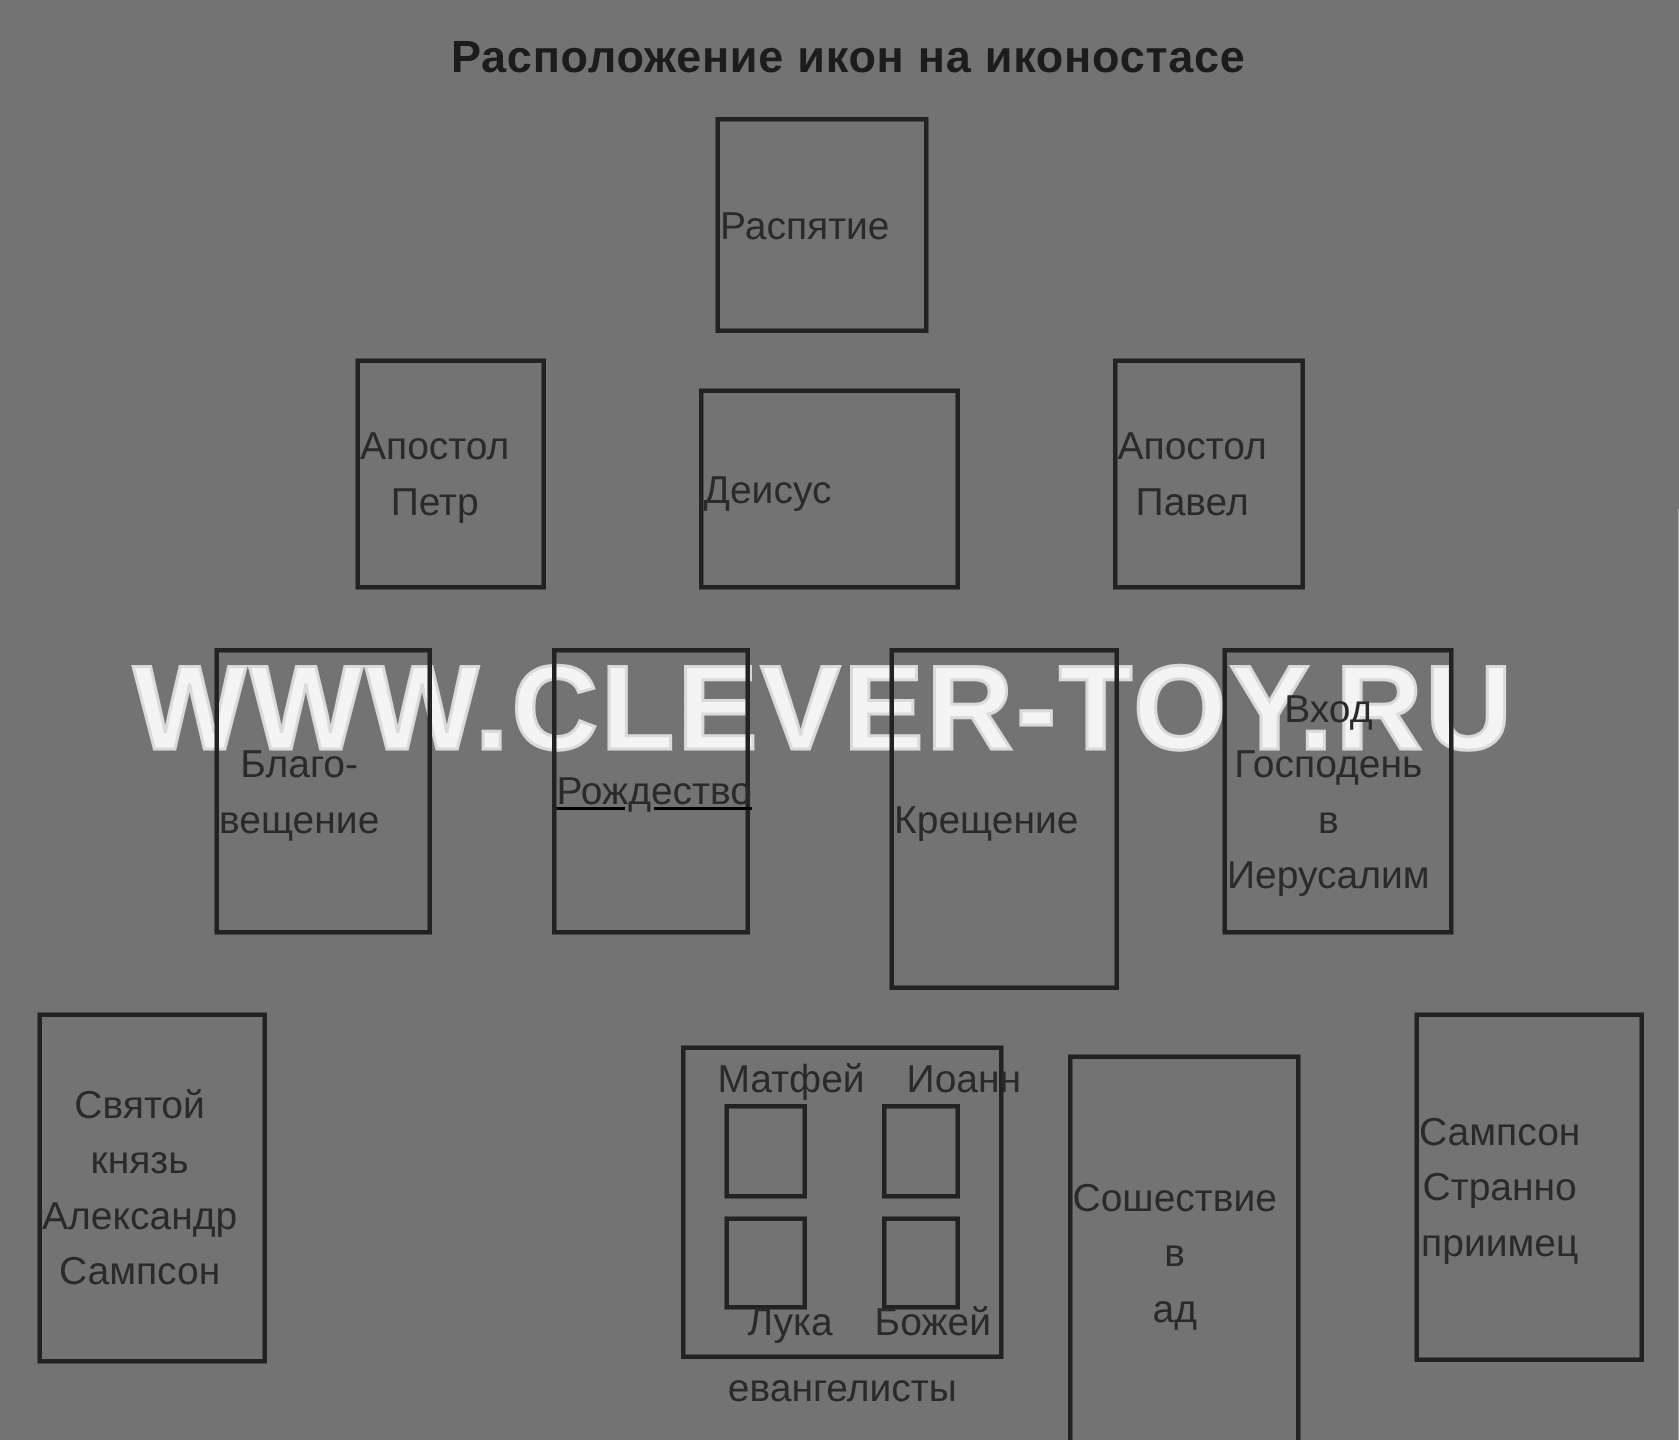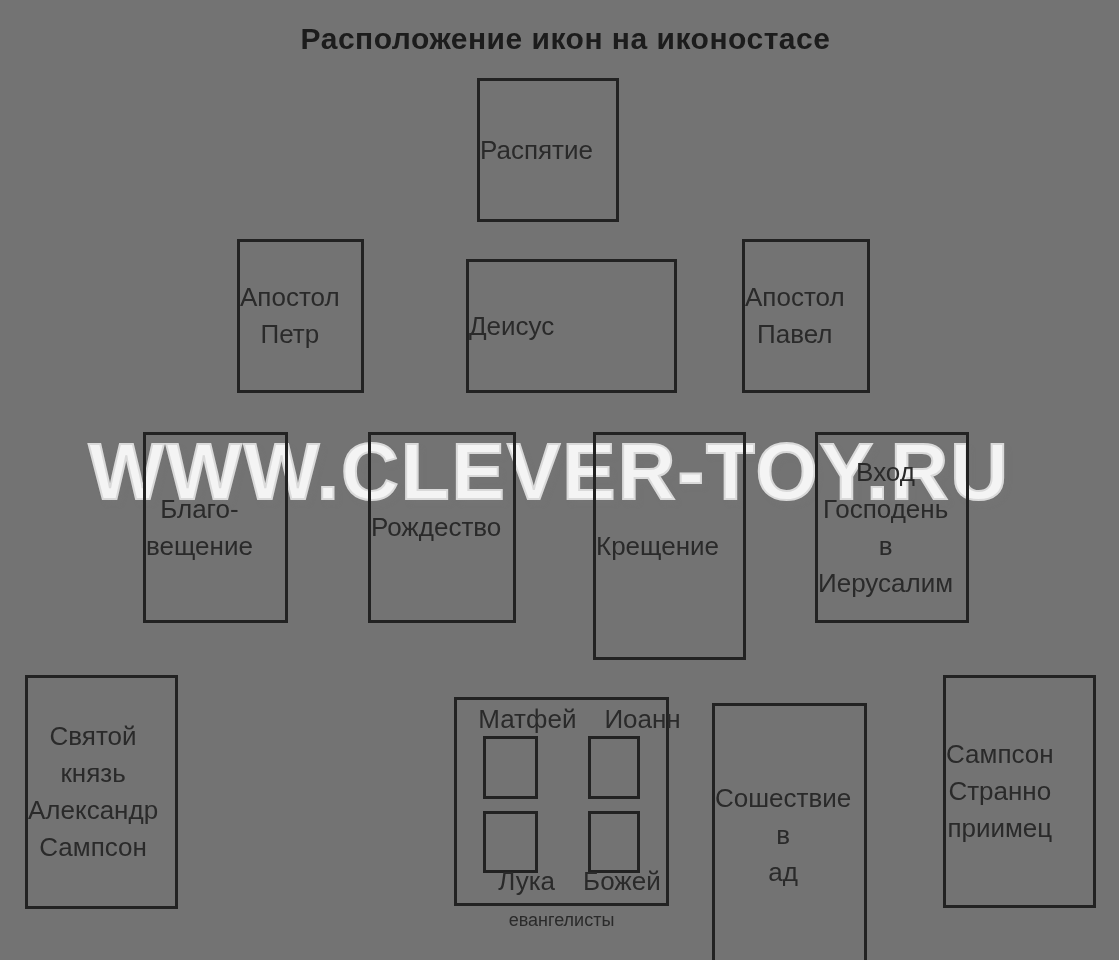--- a/index.html
+++ b/index.html
@@ -58,25 +58,25 @@
   .label {
     white-space: pre-line;
     font-size: 26px;
     line-height: 37px;
     color: #2a2a2a;
   }
   
   .b-crucifixion { left: 477px; top: 78px;  width: 142px; height: 144px; }
   
   .b-peter       { left: 237px; top: 239px; width: 127px; height: 154px; }
-  .b-deisus      { left: 466px; top: 259px; width: 211px; height: 134px; }
+  .b-deisus      { left: 466px; top: 259px; width: 174px; height: 134px; }
   .b-paul        { left: 742px; top: 239px; width: 128px; height: 154px; }
   
   .b-annunc     { left: 143px; top: 432px; width: 145px; height: 191px; }
-  .b-nativity   { left: 368px; top: 432px; width: 148px; height: 191px; }
+  .b-nativity   { left: 368px; top: 432px; width: 132px; height: 191px; text-decoration: underline; }
   .b-baptism    { left: 593px; top: 432px; width: 153px; height: 228px; }
   .b-entry      { left: 815px; top: 432px; width: 154px; height: 191px; }
   
   .b-nevsky     { left: 25px;  top: 675px; width: 153px; height: 234px; }
   .b-tikhvin    { left: 255px; top: 675px; width: 153px; height: 233px; }
   .b-evang      { left: 454px; top: 697px; width: 215px; height: 209px; }
   .b-descent    { left: 712px; top: 675px; width: 155px; height: 264px; margin-top: 28px; }
   .b-sampson    { left: 943px; top: 675px; width: 153px; height: 233px; }
 
   
@@ -103,21 +103,21 @@
   .sq-tr { left: 131px; top: 36px;  width: 52px; height: 63px; }
   .sq-bl { left: 26px;  top: 111px; width: 55px; height: 62px; }
   .sq-br { left: 131px; top: 111px; width: 52px; height: 62px; }
 
   .ev-caption {
     position: absolute;
     left: 454px;
     top: 910px;
     width: 215px;
     text-align: center;
-    font-size: 18px;
+    font-size: 26px;
     color: #2a2a2a;
     z-index: 2;
   }
 </style>
 </head>
 <body>
 
 <div id="stage">
 
   <div class="title">Расположение икон на иконостасе</div>

